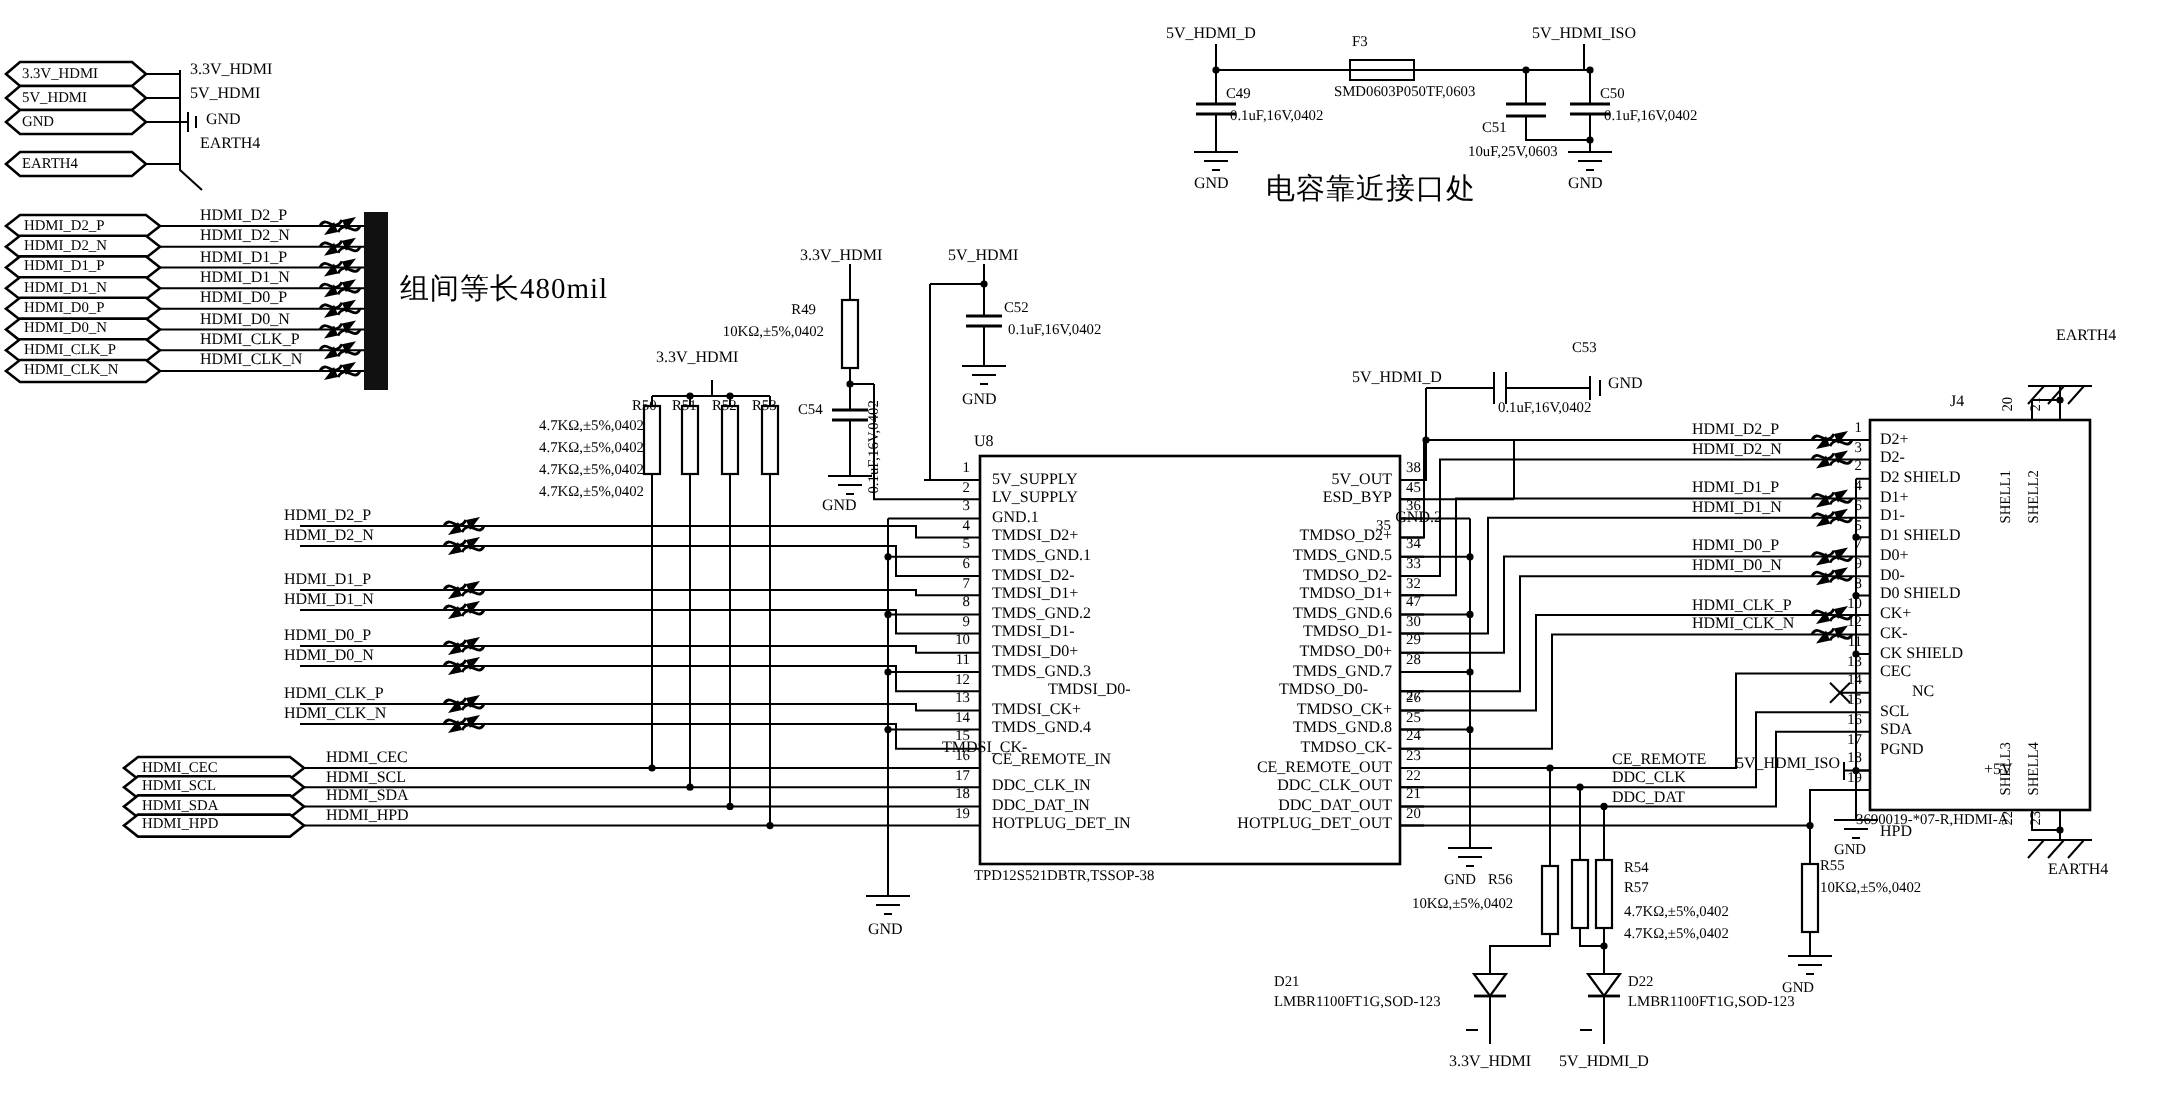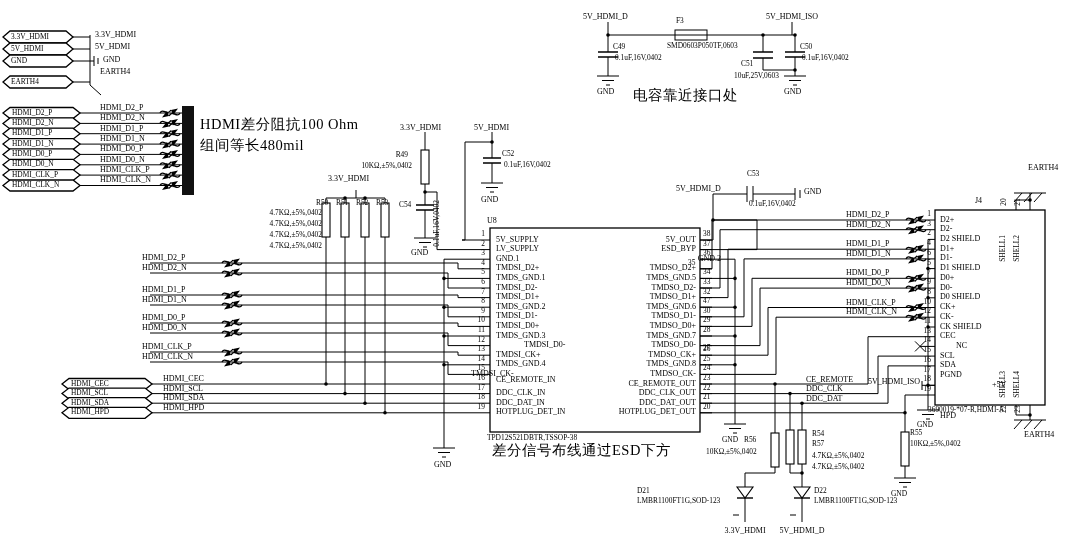--- a/index.html
+++ b/index.html
@@ -214,24 +214,22 @@
         <use href="#dpi" x="916" y="229.7"></use>
         <use href="#dpi" x="916" y="249.2"></use>
     <use href="#dpi" x="916" y="258.9"></use>
         <use href="#dpi" x="916" y="278.3"></use>
         <use href="#dpi" x="916" y="288.1"></use>
     <use href="#dpi" x="916" y="307.5"></use>
         <use href="#dpi" x="916" y="317.2"></use>
   </g>
 </svg>
 
-<span class="t cn" style="left:200px;top:117px">HDMI差分阻抗100 Ohm</span>
 <span class="t cn" style="left:200px;top:138px">组间等长480mil</span>
 <span class="t cn" style="left:633px;top:88px">电容靠近接口处</span>
-<span class="t cn" style="left:492px;top:443px">差分信号布线通过ESD下方</span>
 
 <span class="t s7" style="left:11px;top:33px">3.3V_HDMI</span>
 <span class="t s7" style="left:11px;top:45px">5V_HDMI</span>
 <span class="t s7" style="left:11px;top:57px">GND</span>
 <span class="t s7" style="left:11px;top:78px">EARTH4</span>
 <span class="t" style="left:95px;top:31px">3.3V_HDMI</span>
 <span class="t" style="left:95px;top:43px">5V_HDMI</span>
 <span class="t" style="left:103px;top:56px">GND</span>
 <span class="t" style="left:100px;top:68px">EARTH4</span>
 
@@ -298,21 +296,21 @@
 <span class="t s7 r" style="left:250px;top:242px;width:72px">4.7KΩ,±5%,0402</span>
 <span class="t" style="left:411px;top:249px">GND</span>
 <span class="t s7 vt" style="left:441px;top:239px">0.1uF,16V,0402</span>
 <span class="t" style="left:474px;top:124px">5V_HDMI</span>
 <span class="t s7" style="left:502px;top:150px">C52</span>
 <span class="t s7" style="left:504px;top:161px">0.1uF,16V,0402</span>
 <span class="t" style="left:481px;top:196px">GND</span>
 <span class="t" style="left:434px;top:461px">GND</span>
 
 <span class="t" style="left:676px;top:185px">5V_HDMI_D</span>
-<span class="t s7" style="left:747px;top:170px">C53</span>
+<span class="t s7" style="left:786px;top:170px">C53</span>
 <span class="t s7" style="left:749px;top:200px">0.1uF,16V,0402</span>
 <span class="t" style="left:804px;top:188px">GND</span>
 
 <span class="t" style="left:487px;top:217px">U8</span>
 <span class="t s7" style="left:487px;top:434px">TPD12S521DBTR,TSSOP-38</span>
 <span class="t s7 r" style="left:461px;top:230px;width:24px">1</span>
 <span class="t s7 r" style="left:461px;top:239.6px;width:24px">2</span>
 <span class="t s7 r" style="left:461px;top:249.2px;width:24px">3</span>
 <span class="t s7 r" style="left:461px;top:258.8px;width:24px">4</span>
 <span class="t s7 r" style="left:461px;top:268.4px;width:24px">5</span>
@@ -343,21 +341,21 @@
 <span class="t" style="left:496px;top:331.5px">TMDS_GND.3</span>
 <span class="t" style="left:524px;top:341.1px">TMDSI_D0-</span>
 <span class="t" style="left:496px;top:350.7px">TMDSI_CK+</span>
 <span class="t" style="left:496px;top:360.3px">TMDS_GND.4</span>
 <span class="t" style="left:471px;top:369.9px">TMDSI_CK-</span>
 <span class="t" style="left:496px;top:376px">CE_REMOTE_IN</span>
 <span class="t" style="left:496px;top:389.1px">DDC_CLK_IN</span>
 <span class="t" style="left:496px;top:398.7px">DDC_DAT_IN</span>
 <span class="t" style="left:496px;top:408.3px">HOTPLUG_DET_IN</span>
 <span class="t s7" style="left:703px;top:230px">38</span>
-<span class="t s7" style="left:703px;top:239.6px">37</span>
+<span class="t s7" style="left:703px;top:239.6px">45</span>
 <span class="t s7" style="left:703px;top:249.2px">36</span>
 <span class="t s7" style="left:688px;top:258.8px">35</span>
 <span class="t s7" style="left:703px;top:268.4px">34</span>
 <span class="t s7" style="left:703px;top:278px">33</span>
 <span class="t s7" style="left:703px;top:287.6px">32</span>
 <span class="t s7" style="left:703px;top:297.2px">47</span>
 <span class="t s7" style="left:703px;top:306.8px">30</span>
 <span class="t s7" style="left:703px;top:316.4px">29</span>
 <span class="t s7" style="left:703px;top:326px">28</span>
 <span class="t s7" style="left:703px;top:344px">27</span>
@@ -372,21 +370,21 @@
 <span class="t r" style="left:560px;top:245.1px;width:136px">ESD_BYP</span>
 <span class="t r" style="left:585px;top:254.7px;width:136px">GND.2</span>
 <span class="t r" style="left:560px;top:264.3px;width:136px">TMDSO_D2+</span>
 <span class="t r" style="left:560px;top:273.9px;width:136px">TMDS_GND.5</span>
 <span class="t r" style="left:560px;top:283.5px;width:136px">TMDSO_D2-</span>
 <span class="t r" style="left:560px;top:293.1px;width:136px">TMDSO_D1+</span>
 <span class="t r" style="left:560px;top:302.7px;width:136px">TMDS_GND.6</span>
 <span class="t r" style="left:560px;top:312.3px;width:136px">TMDSO_D1-</span>
 <span class="t r" style="left:560px;top:321.9px;width:136px">TMDSO_D0+</span>
 <span class="t r" style="left:560px;top:331.5px;width:136px">TMDS_GND.7</span>
-<span class="t r" style="left:560px;top:341.1px;width:136px">TMDSO_D0-</span>
+<span class="t r" style="left:548px;top:341.1px;width:136px">TMDSO_D0-</span>
 <span class="t r" style="left:560px;top:350.7px;width:136px">TMDSO_CK+</span>
 <span class="t r" style="left:560px;top:360.3px;width:136px">TMDS_GND.8</span>
 <span class="t r" style="left:560px;top:369.9px;width:136px">TMDSO_CK-</span>
 <span class="t r" style="left:560px;top:379.5px;width:136px">CE_REMOTE_OUT</span>
 <span class="t r" style="left:560px;top:389.1px;width:136px">DDC_CLK_OUT</span>
 <span class="t r" style="left:560px;top:398.7px;width:136px">DDC_DAT_OUT</span>
 <span class="t r" style="left:560px;top:408.3px;width:136px">HOTPLUG_DET_OUT</span>
 
 <span class="t" style="left:846px;top:211px">HDMI_D2_P</span>
 <span class="t" style="left:846px;top:220.7px">HDMI_D2_N</span>

